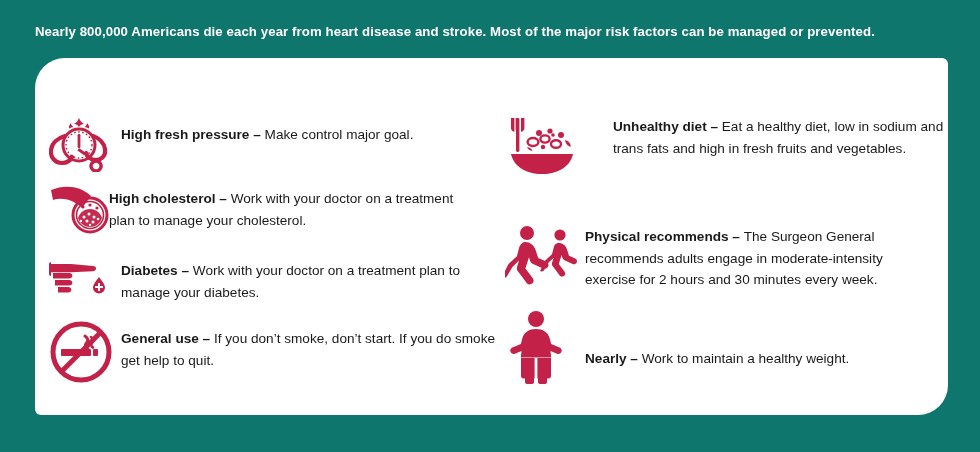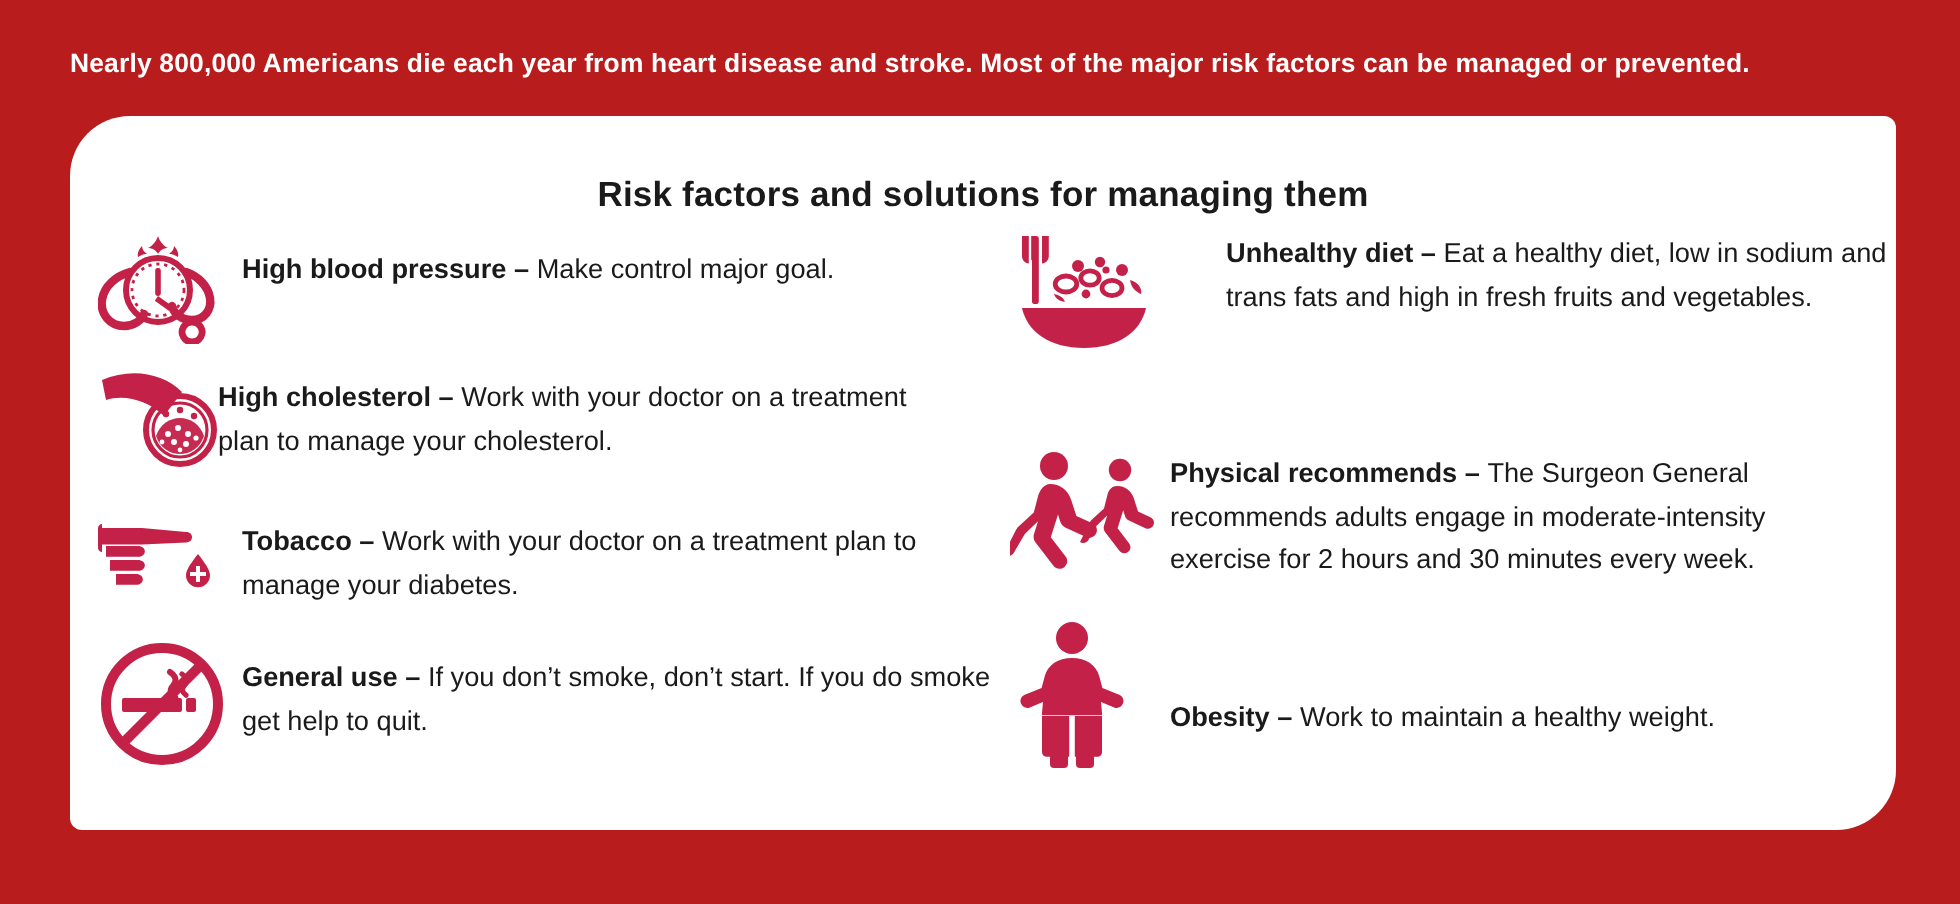--- a/index.html
+++ b/index.html
@@ -2,21 +2,21 @@
 <html><head>
 <meta charset="utf-8">
 <style>
   * { margin:0; padding:0; box-sizing:border-box; }
   html,body {
     width:980px; height:452px;
     background:#be2248;
     font-family:"Liberation Sans", sans-serif;
     overflow:hidden;
   }
-  #root { position:relative; width:980px; height:452px; background:#b91c1c; }
+  #root { position:relative; width:980px; height:452px; background:#0f766e; }
 
   .headline {
     position:absolute;
     left:35px; top:24px;
     width:920px;
     color:#ffffff;
     font-size:13.2px;
     font-weight:700;
     letter-spacing:.1px;
     white-space:nowrap;
@@ -84,21 +84,20 @@
 </style>
 </head>
 <body>
 
 <div id="root">
 
   <div class="headline">Nearly 800,000 Americans die each year from heart disease and stroke. Most of the major risk factors can be managed or prevented.</div>
 
   <div class="card">
 
-    <div class="card-title">Risk factors and solutions for managing them</div>
 
     <div class="cols">
 
       <div class="col col-left">
 
         <div class="item li0">
           <span class="item-icon">
             <svg width="64" height="58" viewBox="0 0 64 58">
               <g fill="#c32148">
                 <path d="M30 4c-1 3-3 5-5 6 2 0 4 1 5 3 1-2 3-3 5-3-2-1-4-3-5-6z"></path>
@@ -108,21 +107,21 @@
                 <circle cx="30" cy="31" r="13" fill="none" stroke="#c32148" stroke-width="1.4" stroke-dasharray="1.6 2.4"></circle>
                 <rect x="28.6" y="20" width="2.8" height="14" rx="1.2"></rect>
                 <path d="M30 34 l7 5 -1.6 2.4 -7-5z"></path>
                 <path d="M44 22c6 2 11 7 12 13 1 6-3 11-9 11-5 0-9-3-10-7" fill="none" stroke="#c32148" stroke-width="4.2" stroke-linecap="round"></path>
                 <path d="M16 22C9 24 3 29 2 36c-1 7 4 13 11 13 5 0 9-3 10-6" fill="none" stroke="#c32148" stroke-width="4.2" stroke-linecap="round"></path>
                 <path d="M47 47a5 5 0 1 0 .1 0z" fill="none" stroke="#c32148" stroke-width="3.4"></path>
               </g>
             </svg>
           </span>
           <div class="item-text ltxt0">
-            <b>High blood pressure</b><span class="dash"> – </span><span>Make control major goal.</span>
+            <b>High fresh pressure</b><span class="dash"> – </span><span>Make control major goal.</span>
           </div>
         </div>
 
         <div class="item li1">
           <span class="item-icon">
             <svg width="64" height="56" viewBox="0 0 64 56">
               <g fill="#c32148">
                 <path d="M2 8c14-6 30-4 40 6l-9 12C25 18 13 15 4 18z"></path>
                 <circle cx="41" cy="33" r="17" fill="none" stroke="#c32148" stroke-width="3"></circle>
                 <circle cx="41" cy="33" r="13.5" fill="none" stroke="#c32148" stroke-width="1.6"></circle>
@@ -157,21 +156,21 @@
                 <path d="M6 26h14c2 0 3.4 1.2 3.4 2.7S22 31.4 20 31.4H6z"></path>
                 <path d="M9 33h10c2 0 3.4 1.2 3.4 2.7S21 38.4 19 38.4H9z"></path>
                 <path d="M2 8c-1 0-2 1-2 2v10c0 1 1 2 2 2z"></path>
                 <path d="M50 23c3.6 4.6 6 8 6 10.6A6 6 0 0 1 44 33.6c0-2.6 2.4-6 6-10.6z"></path>
                 <rect x="49" y="29" width="2" height="8" fill="#ffffff"></rect>
                 <rect x="46" y="32" width="8" height="2" fill="#ffffff"></rect>
               </g>
             </svg>
           </span>
           <div class="item-text ltxt2">
-            <b>Tobacco</b><span class="dash"> – </span><span>Work with your doctor on a treatment plan to manage your diabetes.</span>
+            <b>Diabetes</b><span class="dash"> – </span><span>Work with your doctor on a treatment plan to manage your diabetes.</span>
           </div>
         </div>
 
         <div class="item li3">
           <span class="item-icon">
             <svg width="64" height="64" viewBox="0 0 64 64">
               <circle cx="32" cy="32" r="28" fill="none" stroke="#c32148" stroke-width="5"></circle>
               <g fill="#c32148">
                 <rect x="12" y="29" width="30" height="7" rx="1"></rect>
                 <rect x="44" y="29" width="5" height="7" rx="1"></rect>
@@ -243,21 +242,21 @@
                 <circle cx="31" cy="9" r="8"></circle>
                 <path d="M31 19c-7 0-12 3.4-13.6 9l-1.6 6-8.4 3.4c-1.8.7-2.6 2.7-1.9 4.4.7 1.8 2.7 2.6 4.4 1.9l6.6-2.7-.6 6.6h30.2l-.6-6.6 6.6 2.7c1.7.7 3.7-.1 4.4-1.9.7-1.7-.1-3.7-1.9-4.4L46.2 34l-1.6-6C43 22.4 38 19 31 19z"></path>
                 <path d="M16 48h30v18c0 1.4-1 2.4-2.4 2.4H18.4c-1.4 0-2.4-1-2.4-2.4z"></path>
                 <rect x="20" y="62" width="9" height="12" rx="2"></rect>
                 <rect x="33" y="62" width="9" height="12" rx="2"></rect>
                 <rect x="29.6" y="48" width="2.8" height="22" fill="#ffffff"></rect>
               </g>
             </svg>
           </span>
           <div class="item-text rtxt2">
-            <b>Obesity</b><span class="dash"> – </span><span>Work to maintain a healthy weight.</span>
+            <b>Nearly</b><span class="dash"> – </span><span>Work to maintain a healthy weight.</span>
           </div>
         </div>
 
       </div>
 
     </div>
   </div>
 </div>
 
 </body></html>

